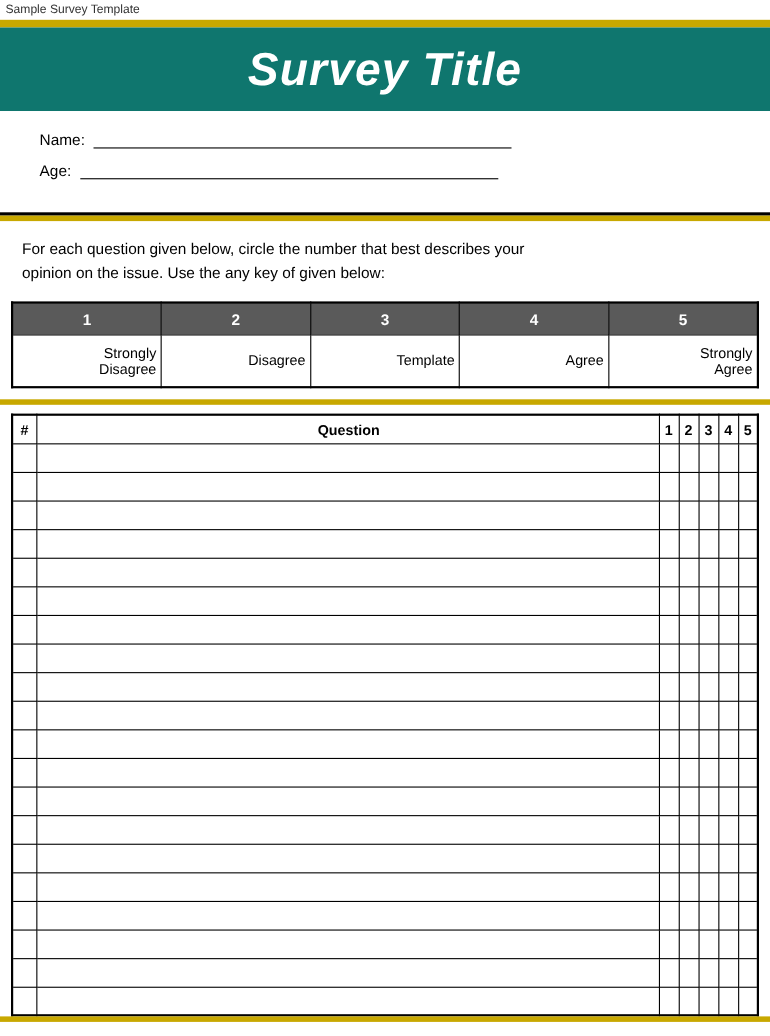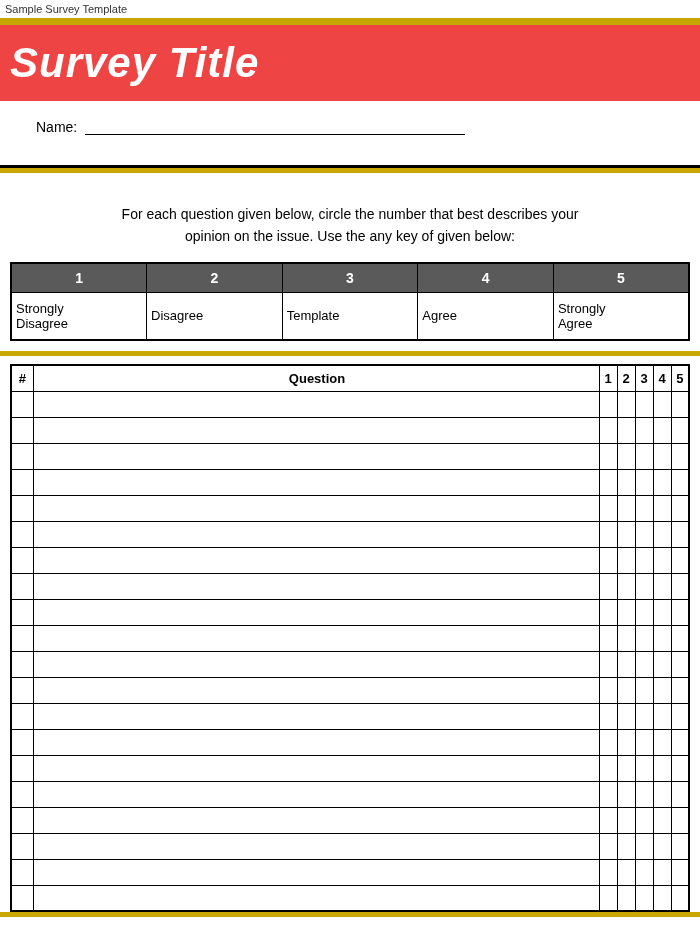--- a/index.html
+++ b/index.html
@@ -18,22 +18,22 @@
 
     #app-bar {
       background: #fff;
       border-bottom: 2px solid #c8a800;
       padding: 3px 5px;
       font-size: 11px;
       color: #333;
     }
 
     #survey-header {
-      background: #ef4444;
-      text-align: left;
+      background: #0f766e;
+      text-align: center;
       padding: 14px 10px;
     }
 
     #survey-header h1 {
       color: #fff;
       font-size: 42px;
       font-weight: bold;
       font-style: italic;
       letter-spacing: 1px;
     }
@@ -71,25 +71,23 @@
       background: #000;
     }
 
     #yellow-divider {
       height: 5px;
       background: #c8a800;
     }
 
     #instructions {
       padding: 14px 20px 14px 20px;
-      text-align: center;
       font-size: 14px;
       color: #000;
       line-height: 1.6;
-      margin-top: 16px;
     }
 
     #scale-table {
       width: calc(100% - 20px);
       margin: 0 10px;
       border-collapse: collapse;
       border: 2px solid #000;
     }
 
     #scale-table th {
@@ -97,21 +95,21 @@
       color: #fff;
       text-align: center;
       padding: 6px 4px;
       border: 1px solid #000;
       font-size: 14px;
       font-weight: bold;
       width: 20%;
     }
 
     #scale-table td {
-      text-align: left;
+      text-align: right;
       padding: 8px 4px;
       border: 1px solid #000;
       font-size: 13px;
       vertical-align: middle;
       width: 20%;
     }
 
     #scale-table td:first-child,
     #scale-table td:last-child {
       font-weight: normal;
@@ -193,20 +191,24 @@
 
 <div id="top-border-thick"></div>
 
 <div id="survey-header">
   <h1>Survey Title</h1>
 </div>
 
 <div id="info-section">
   <div class="info-line">
     <span class="label">Name:</span>
+    <span class="underline"></span>
+  </div>
+  <div class="info-line">
+    <span class="label">Age:</span>
     <span class="underline"></span>
   </div>
 </div>
 
 <div id="bottom-border-section"></div>
 <div id="yellow-divider"></div>
 
 <div id="instructions">
   <span>For each question given below, circle the number that best describes your</span><br>
   <span>opinion on the issue. Use the any key of given below:</span>

